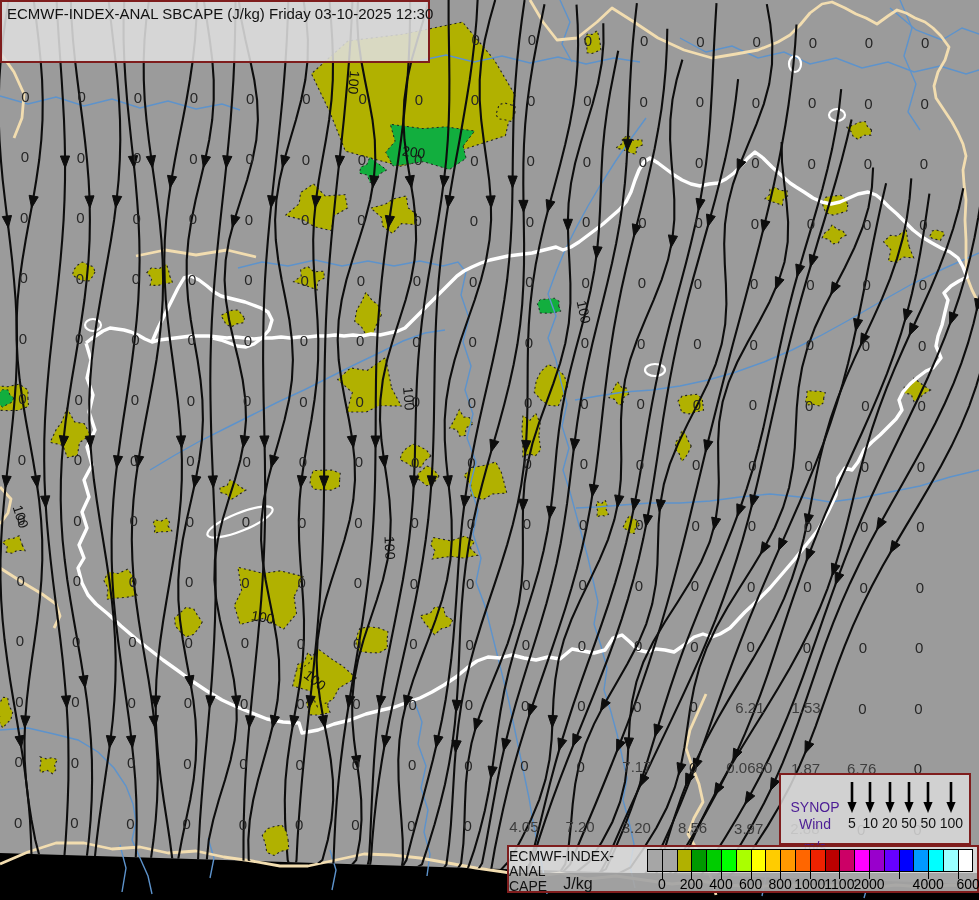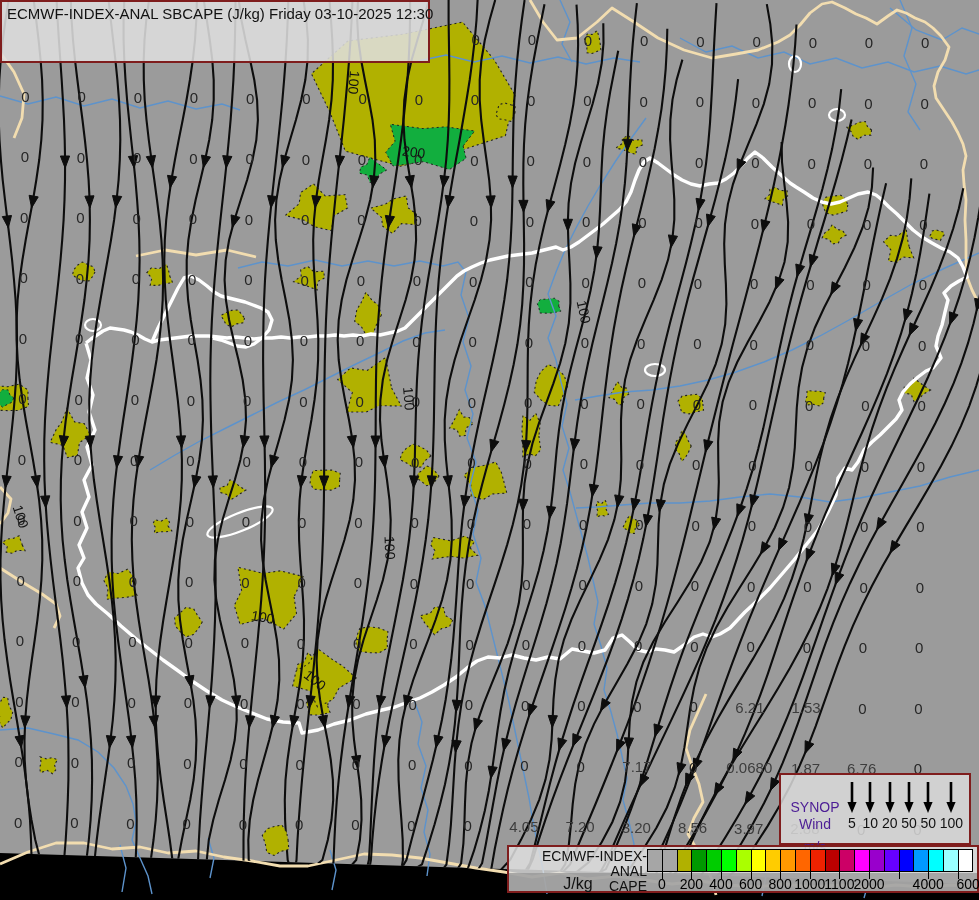--- a/index.html
+++ b/index.html
@@ -12,21 +12,21 @@
   #titlebox .tl{font-size:15px;line-height:19.5px;color:#111;white-space:nowrap;}
   #windlegend{left:779px;top:773px;width:192px;height:72px;background:rgba(219,219,219,0.85);}
   .wl-title{position:absolute;left:8px;top:24px;width:52px;text-align:center;
             font-size:14px;color:#4c1d95;line-height:17px;}
   .wl-arrows{position:absolute;left:62px;top:5px;right:4px;display:flex;justify-content:space-around;}
   .wl-arrow{display:flex;flex-direction:column;align-items:center;}
   .wl-speed{font-size:14px;color:#111;margin-top:1px;}
   #capelegend{left:507px;top:845px;width:472px;height:48px;background:rgba(223,223,223,0.85);}
   #capelegend .darkband{position:absolute;left:0;right:0;bottom:0;height:18px;
             background:rgba(150,150,150,0.75);}
-  .cl-title{position:absolute;left:0;top:2px;width:138px;text-align:right;
+  .cl-title{position:absolute;left:0;top:2px;width:138px;text-align:left;
             font-size:14px;line-height:15px;color:#111;}
   .cl-unit{position:absolute;left:0;top:28px;width:138px;text-align:center;font-size:16px;color:#111;}
   #colorbar{position:absolute;left:138px;top:2px;height:23px;display:flex;}
   .cb-box{width:14.8px;height:23px;border:1px solid #000;border-right:none;box-sizing:border-box;}
   .cb-box:last-child{border-right:1px solid #000;}
   .cb-tick{position:absolute;top:25px;width:1px;height:7px;background:#000;}
   .cb-lab{position:absolute;top:29px;transform:translateX(-50%);font-size:14px;color:#000;}
 </style>
 </head>
 <body>

